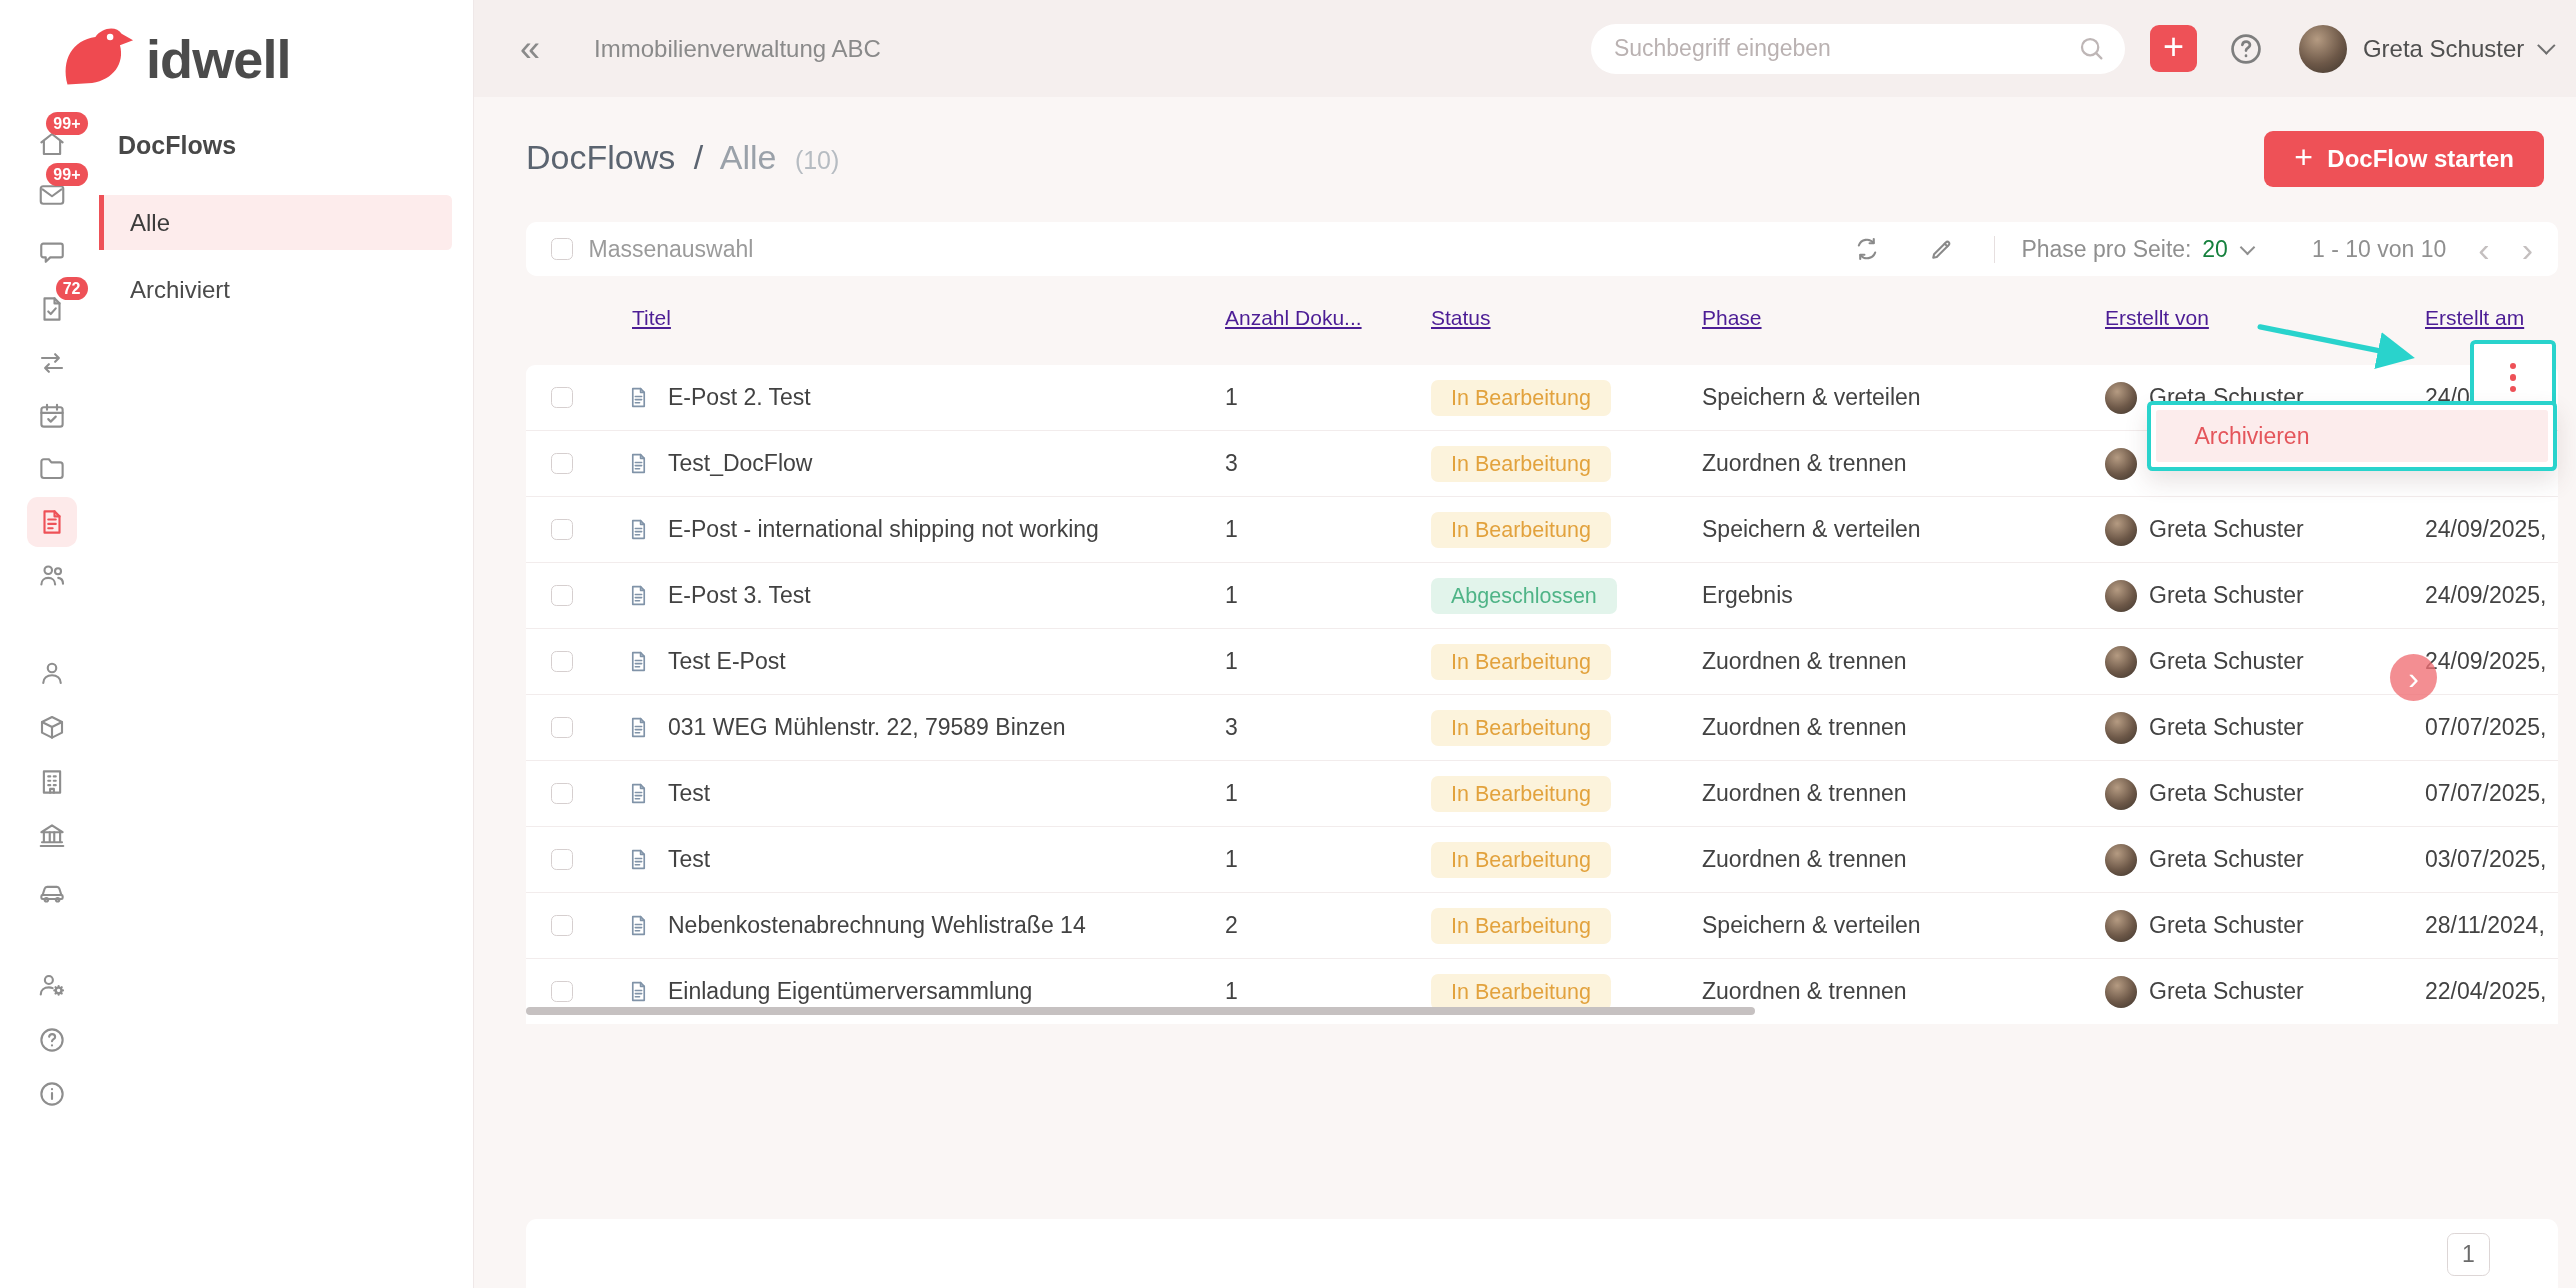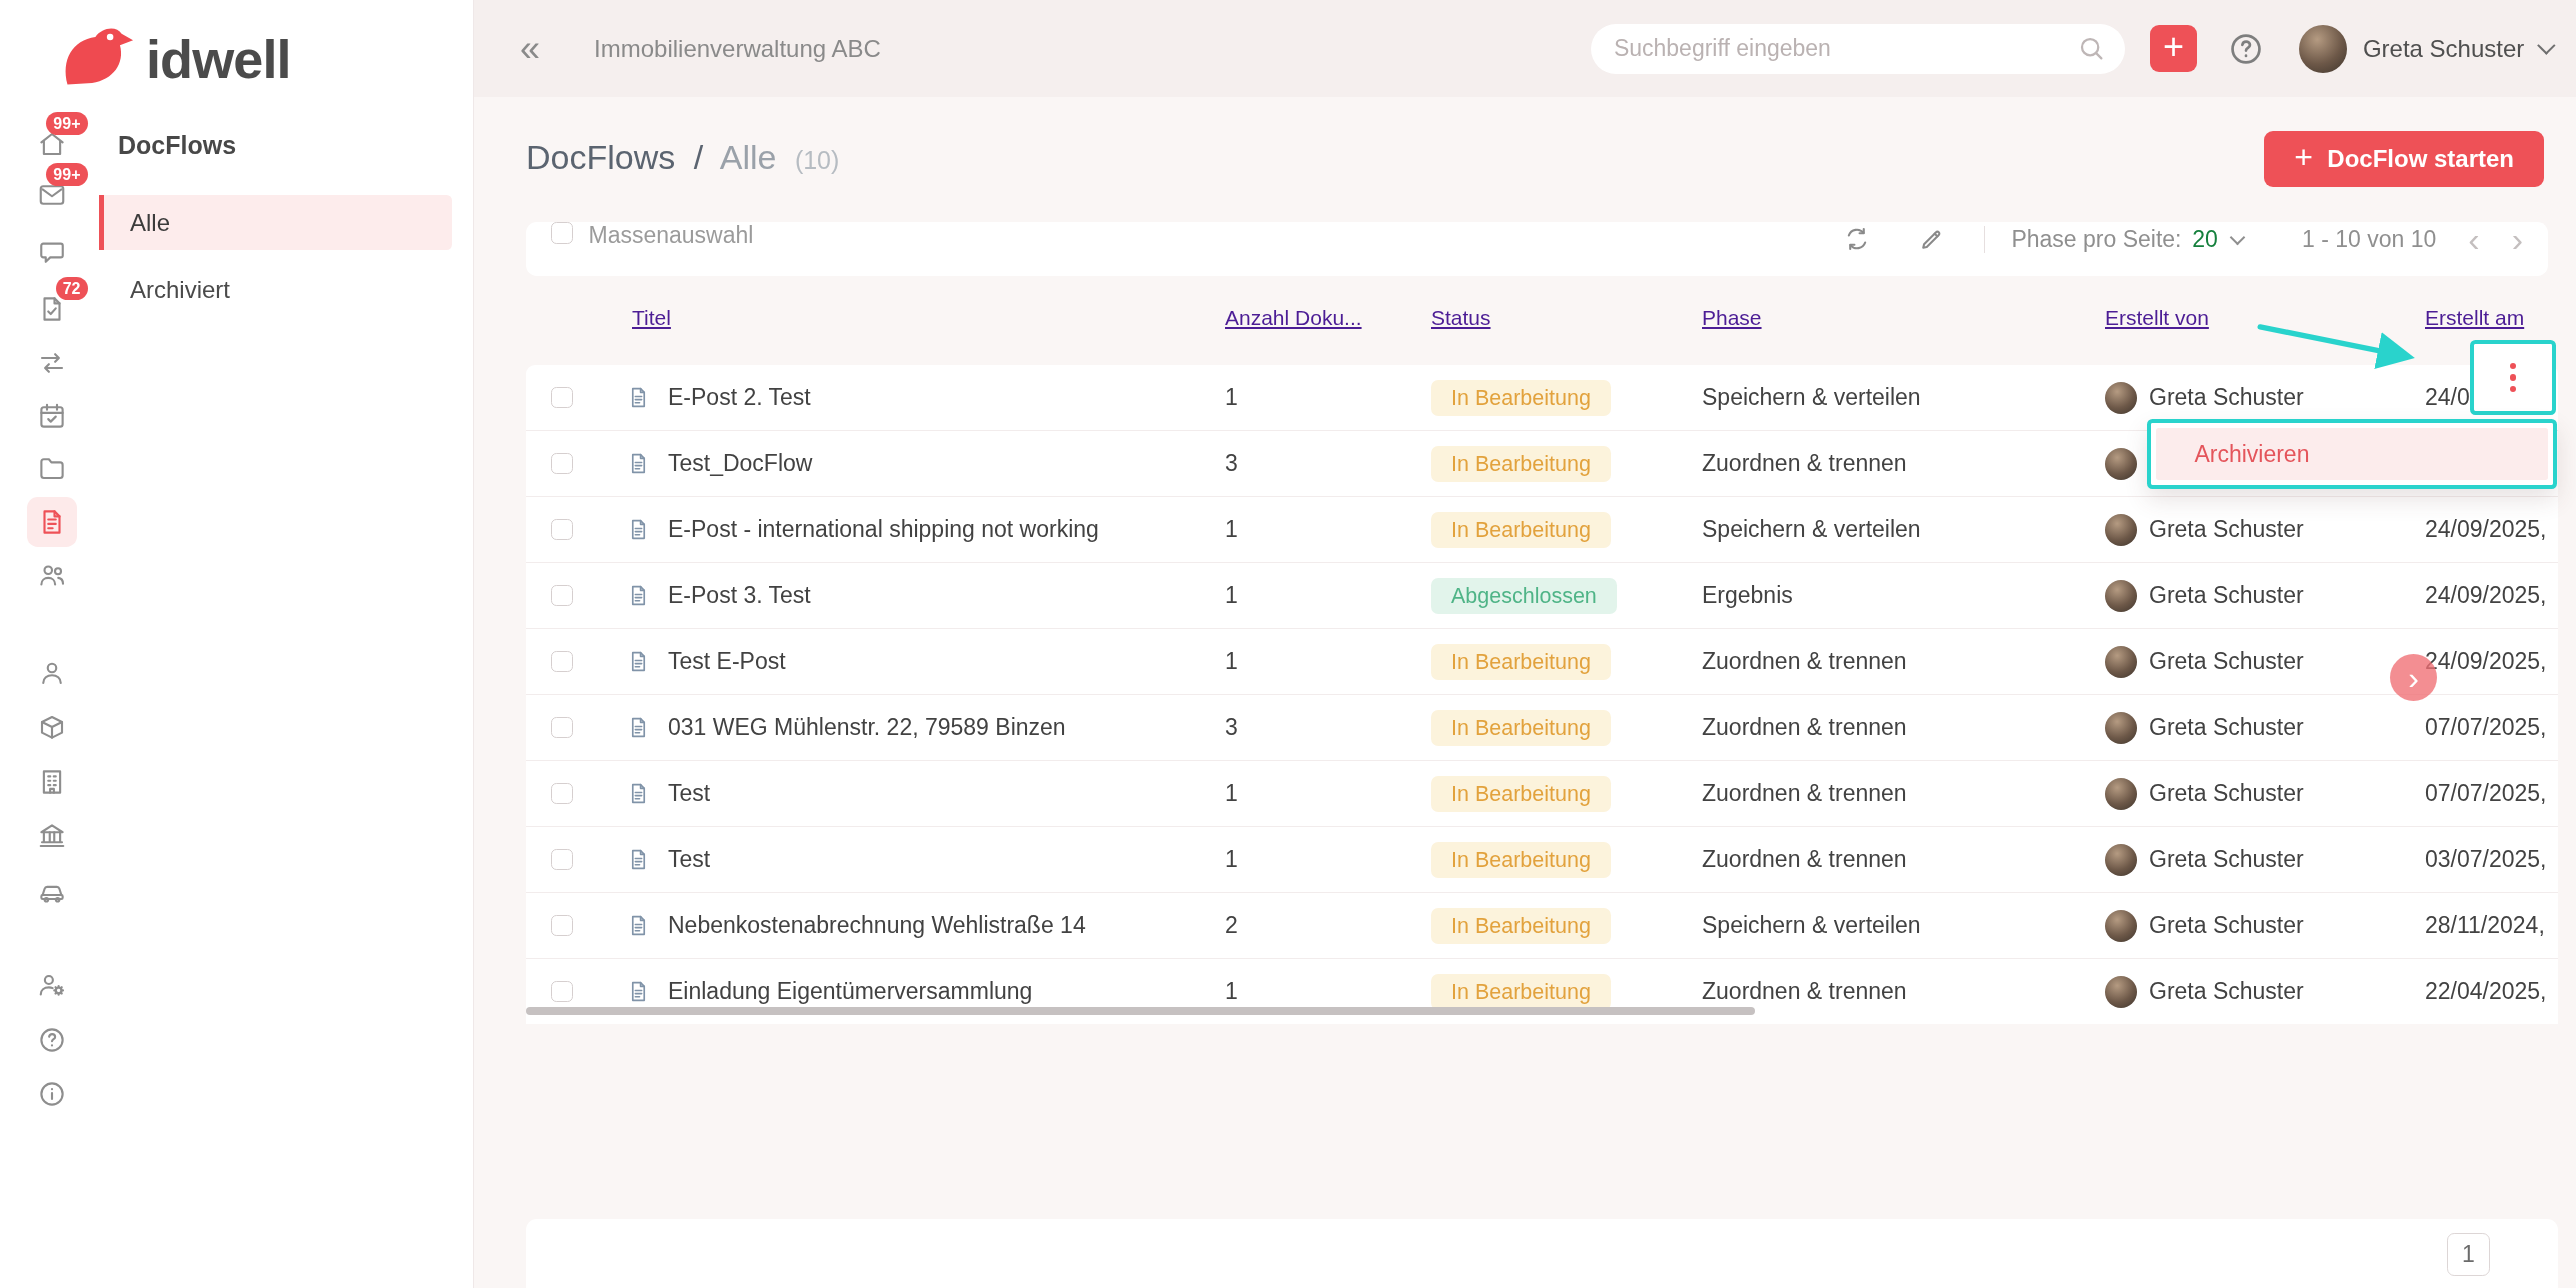--- a/index.html
+++ b/index.html
@@ -42,21 +42,21 @@
   
   .main{position:absolute;left:473px;top:97px;right:0;bottom:0;}
   .page-head{position:absolute;left:53px;top:41px;font-size:34px;}
   .bc-primary{color:#5b6470;font-weight:500;}
   .bc-sep{color:#5b6470;font-weight:500;margin:0 9px;}
   .bc-current{color:#9aa1a9;}
   .bc-count{color:#b6bcc2;font-size:25px;margin-left:9px;}
   .startbtn{position:absolute;right:32px;top:34px;height:56px;background:#ee5157;border:none;border-radius:9px;color:#fff;font-size:24px;font-weight:600;display:flex;align-items:center;gap:14.3px;padding:0 30px;cursor:pointer;font-family:inherit;}
   .startbtn .plus{font-size:32px;font-weight:400;line-height:1;margin-top:-3.6px;}
 
-  .card-toolbar{position:absolute;left:53px;right:28px;top:125px;height:54px;background:#fff;border-radius:10.7px;display:flex;align-items:flex-start;padding:0 25px;box-sizing:border-box;}
+  .card-toolbar{position:absolute;left:53px;right:18px;top:125px;height:54px;background:#fff;border-radius:10.7px;display:flex;align-items:center;padding:0 25px;box-sizing:border-box;}
   .cb{width:21.5px;height:21.5px;border:1.8px solid #d6cfcf;border-radius:5.4px;background:#fff;box-sizing:border-box;cursor:pointer;flex:none;}
   .bulk-label{margin-left:16px;font-size:23px;color:#9b9b9b;}
   .tb-right{margin-left:auto;display:flex;align-items:center;}
   .ico-btn{display:flex;color:#8a8a8a;cursor:pointer;}
   .ico-btn svg{width:28px;height:28px;fill:none;stroke:currentColor;stroke-width:1.8;stroke-linecap:round;stroke-linejoin:round;}
   .tb-div{width:0.9px;height:27px;background:#e6dfdf;margin:0 27px 0 38px;}
   .perpage{font-size:23px;color:#8f8f8f;display:flex;align-items:center;cursor:pointer;}
   .perpage .val{margin-left:10.7px;color:#15803d;}
   .chev-sm{width:9px;height:9px;border-right:2px solid #8f8f8f;border-bottom:2px solid #8f8f8f;transform:rotate(45deg);margin:-3.6px 0 0 14.3px;}
   .range{font-size:23px;color:#8f8f8f;margin-left:59px;}
@@ -85,21 +85,21 @@
   .hscroll{position:absolute;left:53px;top:910px;width:1229px;height:8px;border-radius:4.5px;background:#c6c1c1;cursor:pointer;}
   .footer-card{position:absolute;left:53px;right:18px;top:1122px;height:107px;background:#fff;border-radius:10.7px;}
   .page-num{position:absolute;right:68px;top:14.3px;width:41px;height:41px;border:0.9px solid #ddd6d6;border-radius:7.2px;display:flex;align-items:center;justify-content:center;font-size:23px;color:#6b6b6b;cursor:pointer;}
 
   
   .floatnext{position:absolute;left:1917px;top:557px;width:47px;height:47px;border-radius:50%;background:rgba(240,110,115,0.78);display:flex;align-items:center;justify-content:center;color:#fff;font-size:32px;cursor:pointer;z-index:40;line-height:1;}
 
   
   .kebab-box{position:absolute;left:1997px;top:243px;width:86px;height:75px;background:#fff;border:4.5px solid #29d3cc;border-radius:5.4px;box-sizing:border-box;display:flex;flex-direction:column;align-items:center;justify-content:center;z-index:60;cursor:pointer;}
   .kdot{width:6.3px;height:6.3px;border-radius:50%;background:#ee5157;margin:2.7px 0;}
-  .ctx-box{position:absolute;left:1674px;top:322px;width:410px;height:70px;border:4.5px solid #29d3cc;border-radius:5.4px;box-sizing:border-box;background:#fff;box-shadow:0 10.7px 23px rgba(90,60,60,.14);display:flex;align-items:flex-end;padding:5.4px;z-index:60;}
+  .ctx-box{position:absolute;left:1674px;top:304px;width:410px;height:70px;border:4.5px solid #29d3cc;border-radius:5.4px;box-sizing:border-box;background:#fff;box-shadow:0 10.7px 23px rgba(90,60,60,.14);display:flex;align-items:flex-end;padding:5.4px;z-index:60;}
   .ctx-item{flex:1;height:100%;background:#fcecec;display:flex;align-items:center;padding-left:38px;font-size:23px;color:#e4555b;border-radius:2.7px;cursor:pointer;}
   .anno-arrow{position:absolute;left:1780px;top:219px;z-index:65;pointer-events:none;}
 </style>
 </head>
 <body>
 
 <div id="app">
 
   <aside class="sidebar">
     <div class="logo">

